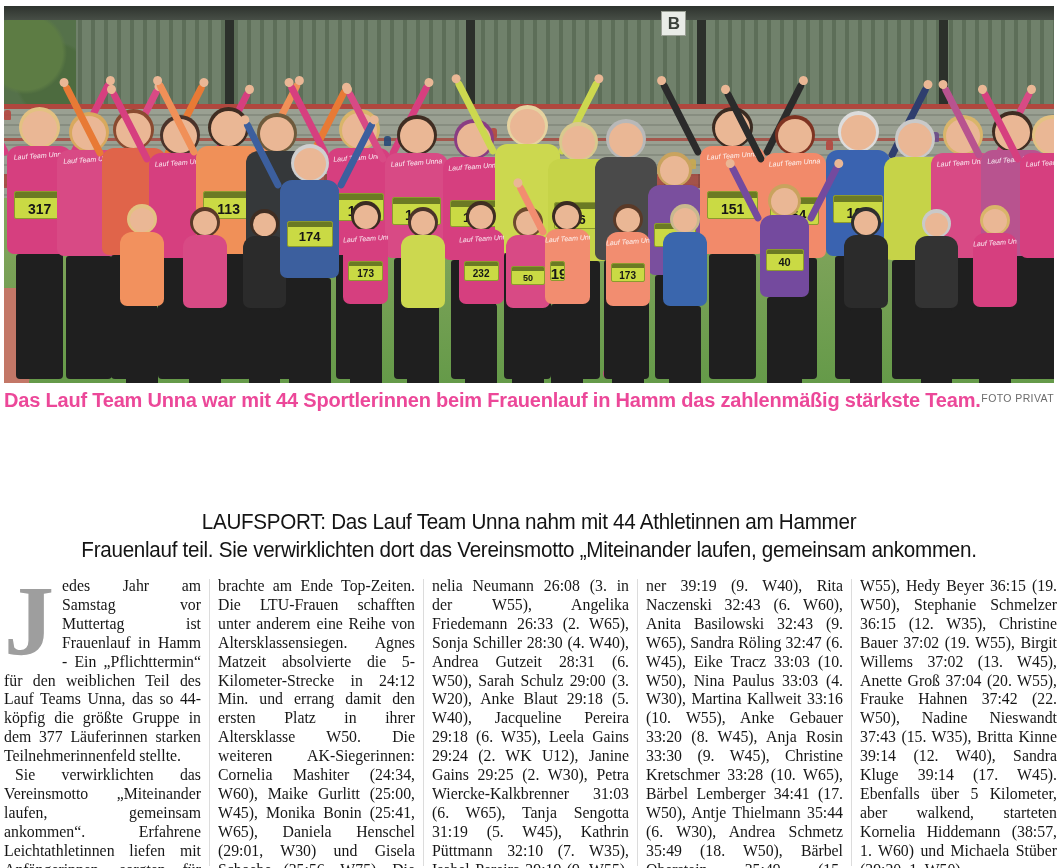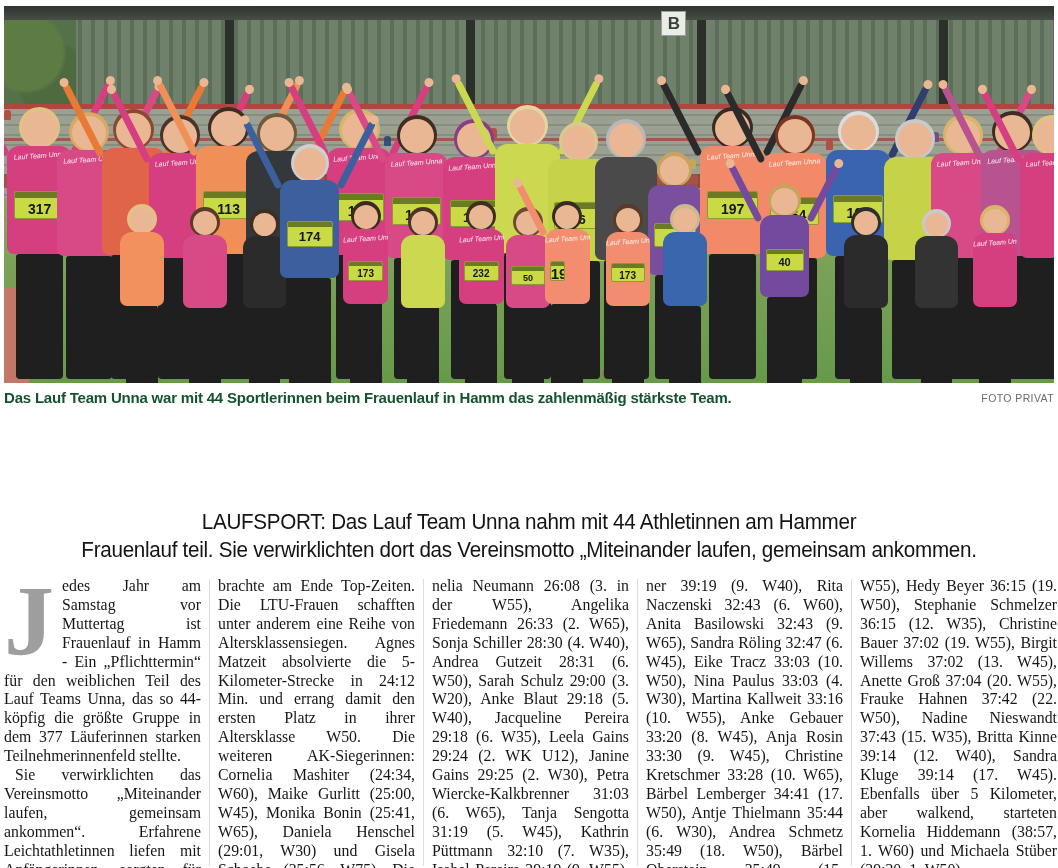--- a/index.html
+++ b/index.html
@@ -49,21 +49,21 @@
              font-style:italic; transform:rotate(-4deg); white-space:nowrap; overflow:hidden; }
   .bib { position:absolute; background:#cada44; border:1px solid #8c9a2e; border-radius:2px;
          overflow:hidden; text-align:center; font-weight:bold; color:#161616; }
   .bibstrip { position:absolute; left:0; top:0; width:100%; height:22%; background:#6b7a24; }
   .bibnum { position:relative; top:22%; }
   .legs { position:absolute; border-radius:3px 3px 4px 4px; }
 
   
   .caption-row { position:absolute; left:4px; top:389px; width:1050px;
                  display:flex; justify-content:space-between; align-items:flex-start; }
-  .caption { font-size:15px; font-weight:bold; color:#14532d; letter-spacing:-0.2px; }
+  .caption { font-size:20px; font-weight:bold; color:#ec4899; letter-spacing:-0.2px; }
   .credit { font-size:10.5px; color:#6b6b6b; letter-spacing:.4px; padding-top:3px; }
 
   
   .headline-wrap { position:absolute; left:0; top:408px; width:1058px; text-align:center; }
   .headline-text { display:inline-block; white-space:nowrap; font-weight:bold;
                    font-size:80px; line-height:92px; letter-spacing:-2.5px; color:#050505;
                    transform:scaleX(0.84); transform-origin:center; }
 
   
   .subhead { position:absolute; left:0; top:508px; width:1058px; text-align:center;
@@ -295,21 +295,21 @@
           </div>
           <div class="arm" style="right: -4px; top: -35px; height: 81px; background: rgb(43, 43, 43); transform: rotate(27deg); transform-origin: center bottom;">
             <div class="hand" style=""></div>
           </div>
           <div class="hair" style="left: 12px; top: -2px; width: 41px; height: 41px; background: rgb(58, 43, 34);"></div>
           <div class="face" style="left: 15px; top: 2px; width: 35px; height: 35px;"></div>
           <div class="torso" style="left: 0px; top: 37px; width: 65px; height: 108px; background: rgb(242, 138, 106);"></div>
           <div class="teamtxt" style="top: 43px; font-size: 7px;">Lauf Team Unna</div>
           <div class="bib" style="left: 7px; top: 82px; width: 51px; height: 28px; font-size: 14px; line-height: 22px;">
             <div class="bibstrip" style=""></div>
-            <div class="bibnum">197</div>
+            <div class="bibnum">151</div>
           </div>
           <div class="legs" style="left: 9px; top: 145px; width: 47px; height: 125px; background: rgb(31, 31, 31);"></div>
         </div>
         <div class="person" style="left: 72.3%; bottom: 4px; width: 63px; height: 262px; z-index: 3;">
           <div class="arm" style="left: -4px; top: -34px; height: 79px; background: rgb(43, 43, 43); transform: rotate(-27deg); transform-origin: center bottom;">
             <div class="hand" style=""></div>
           </div>
           <div class="hair" style="left: 11.5px; top: -2px; width: 40px; height: 40px; background: rgb(126, 51, 34);"></div>
           <div class="face" style="left: 14.5px; top: 2px; width: 34px; height: 34px;"></div>
           <div class="torso" style="left: 0px; top: 36px; width: 63px; height: 105px; background: rgb(242, 138, 106);"></div>

